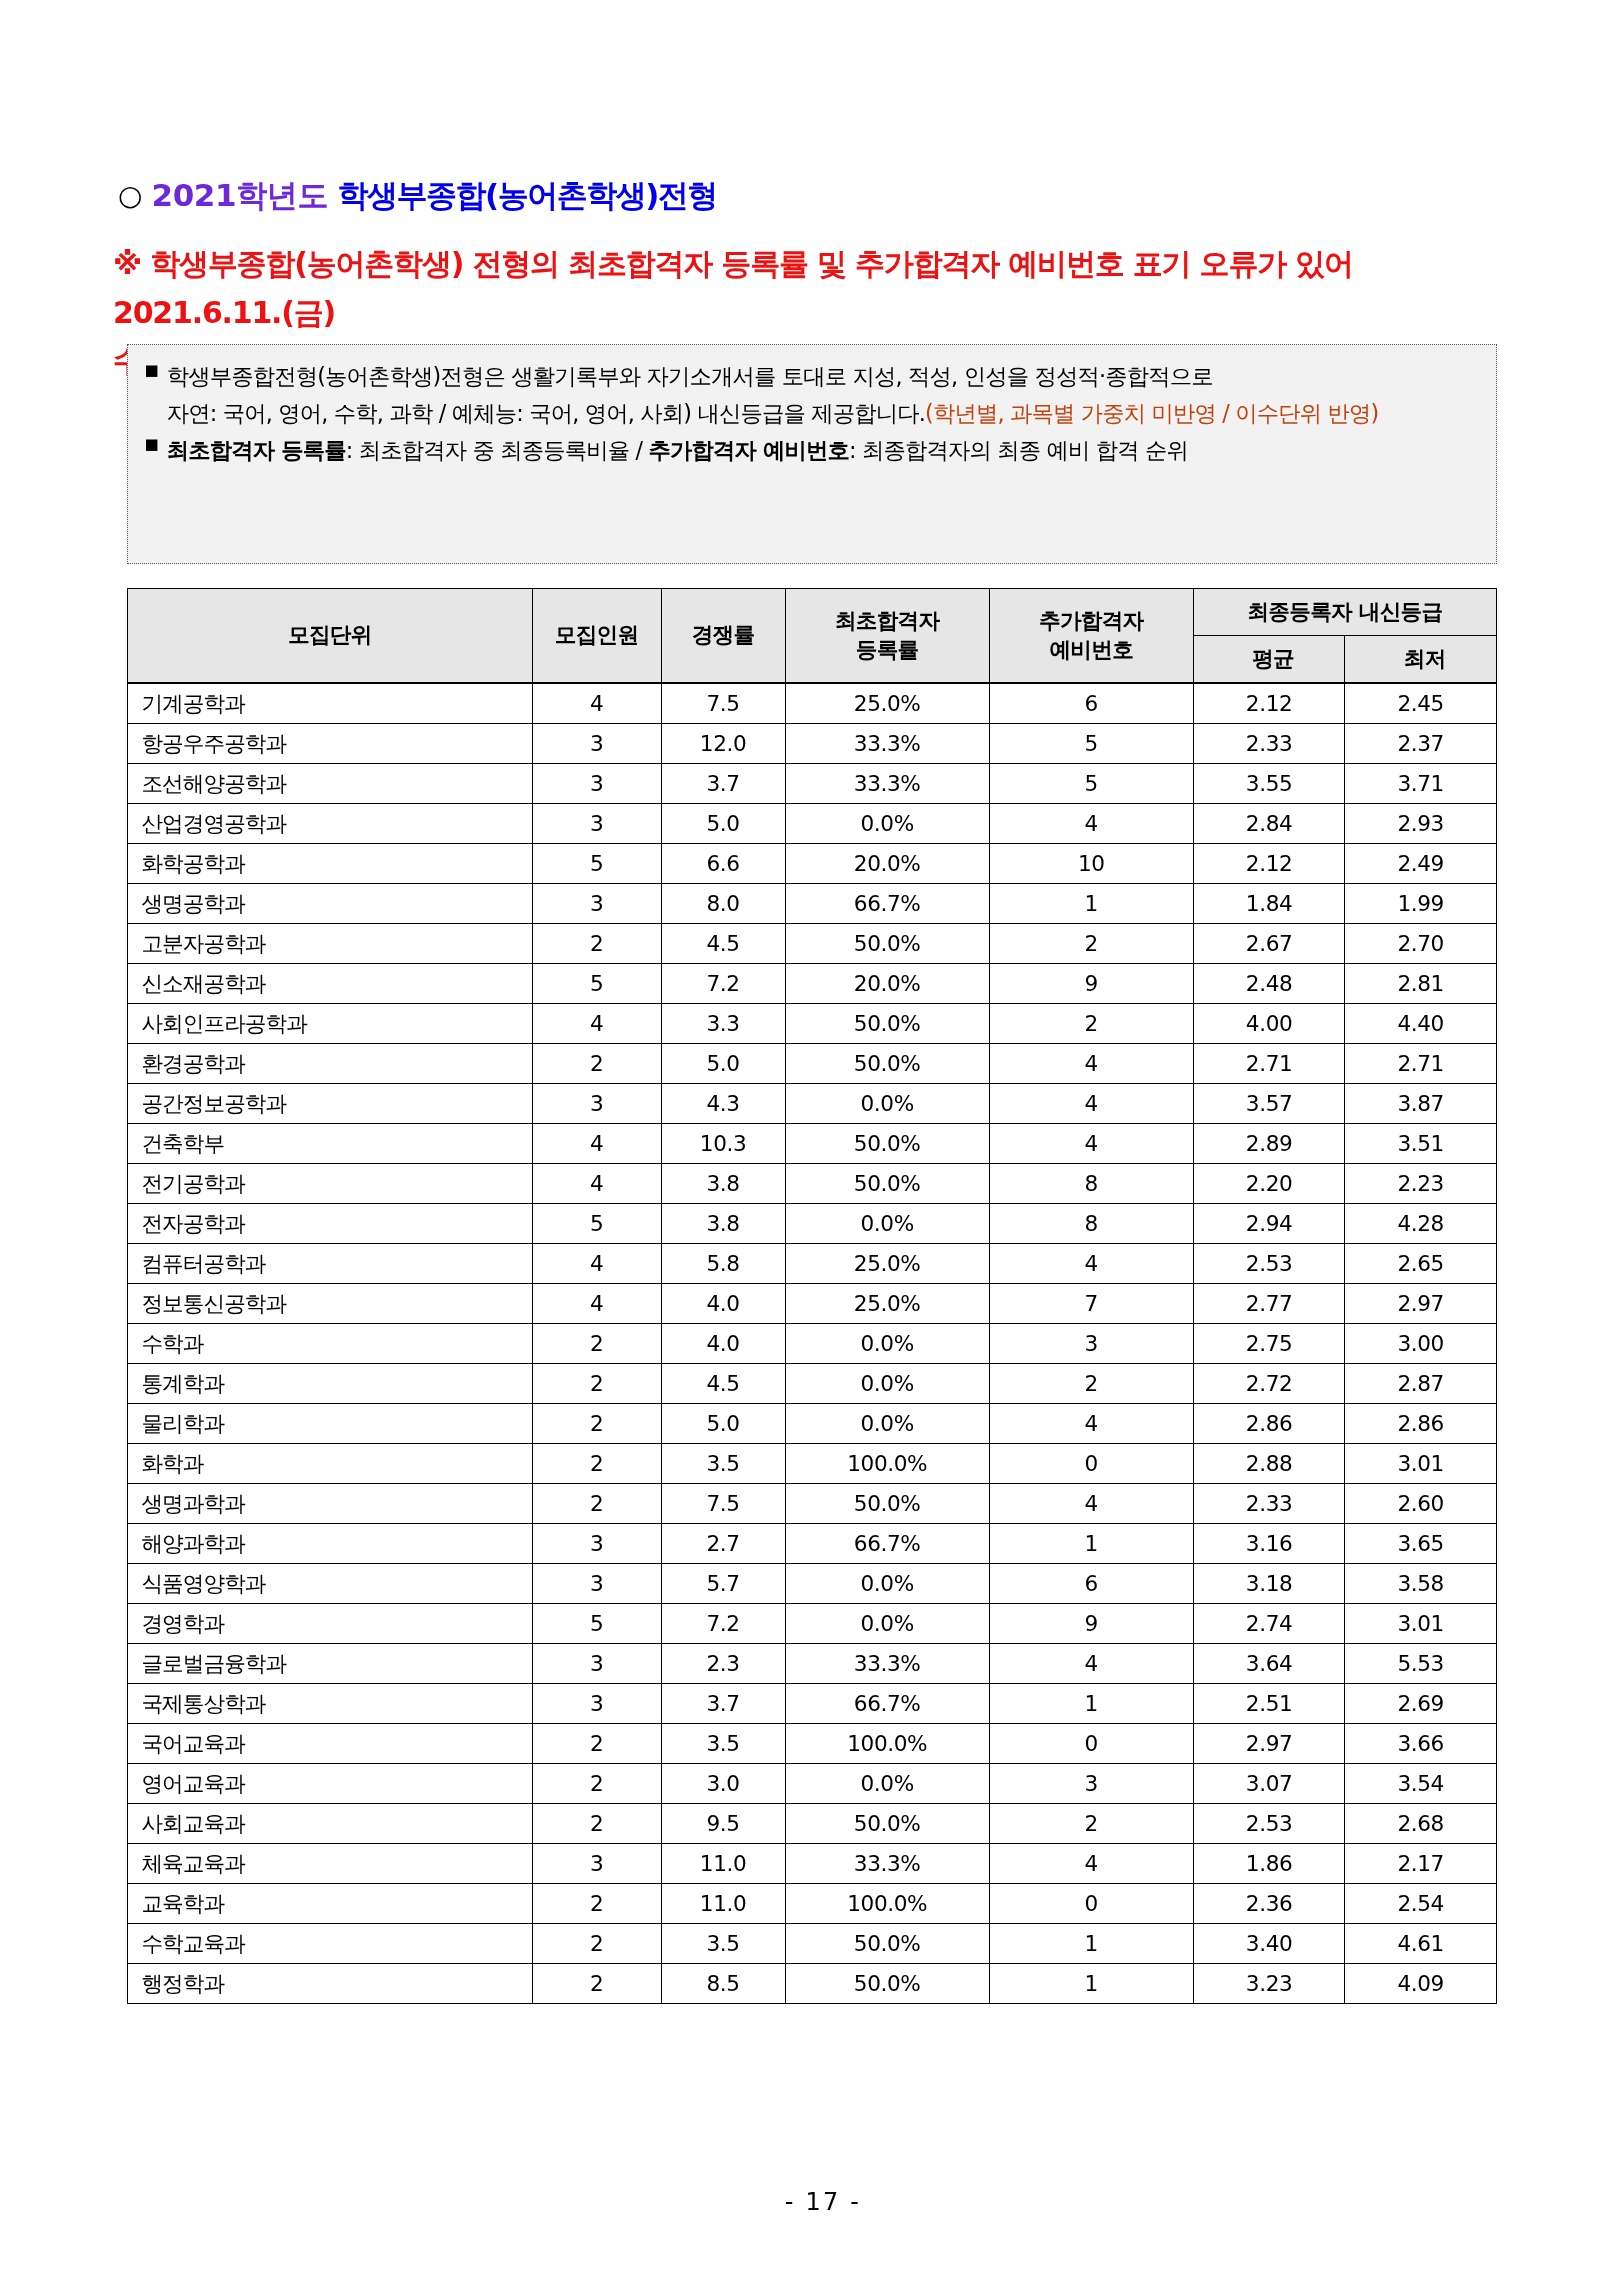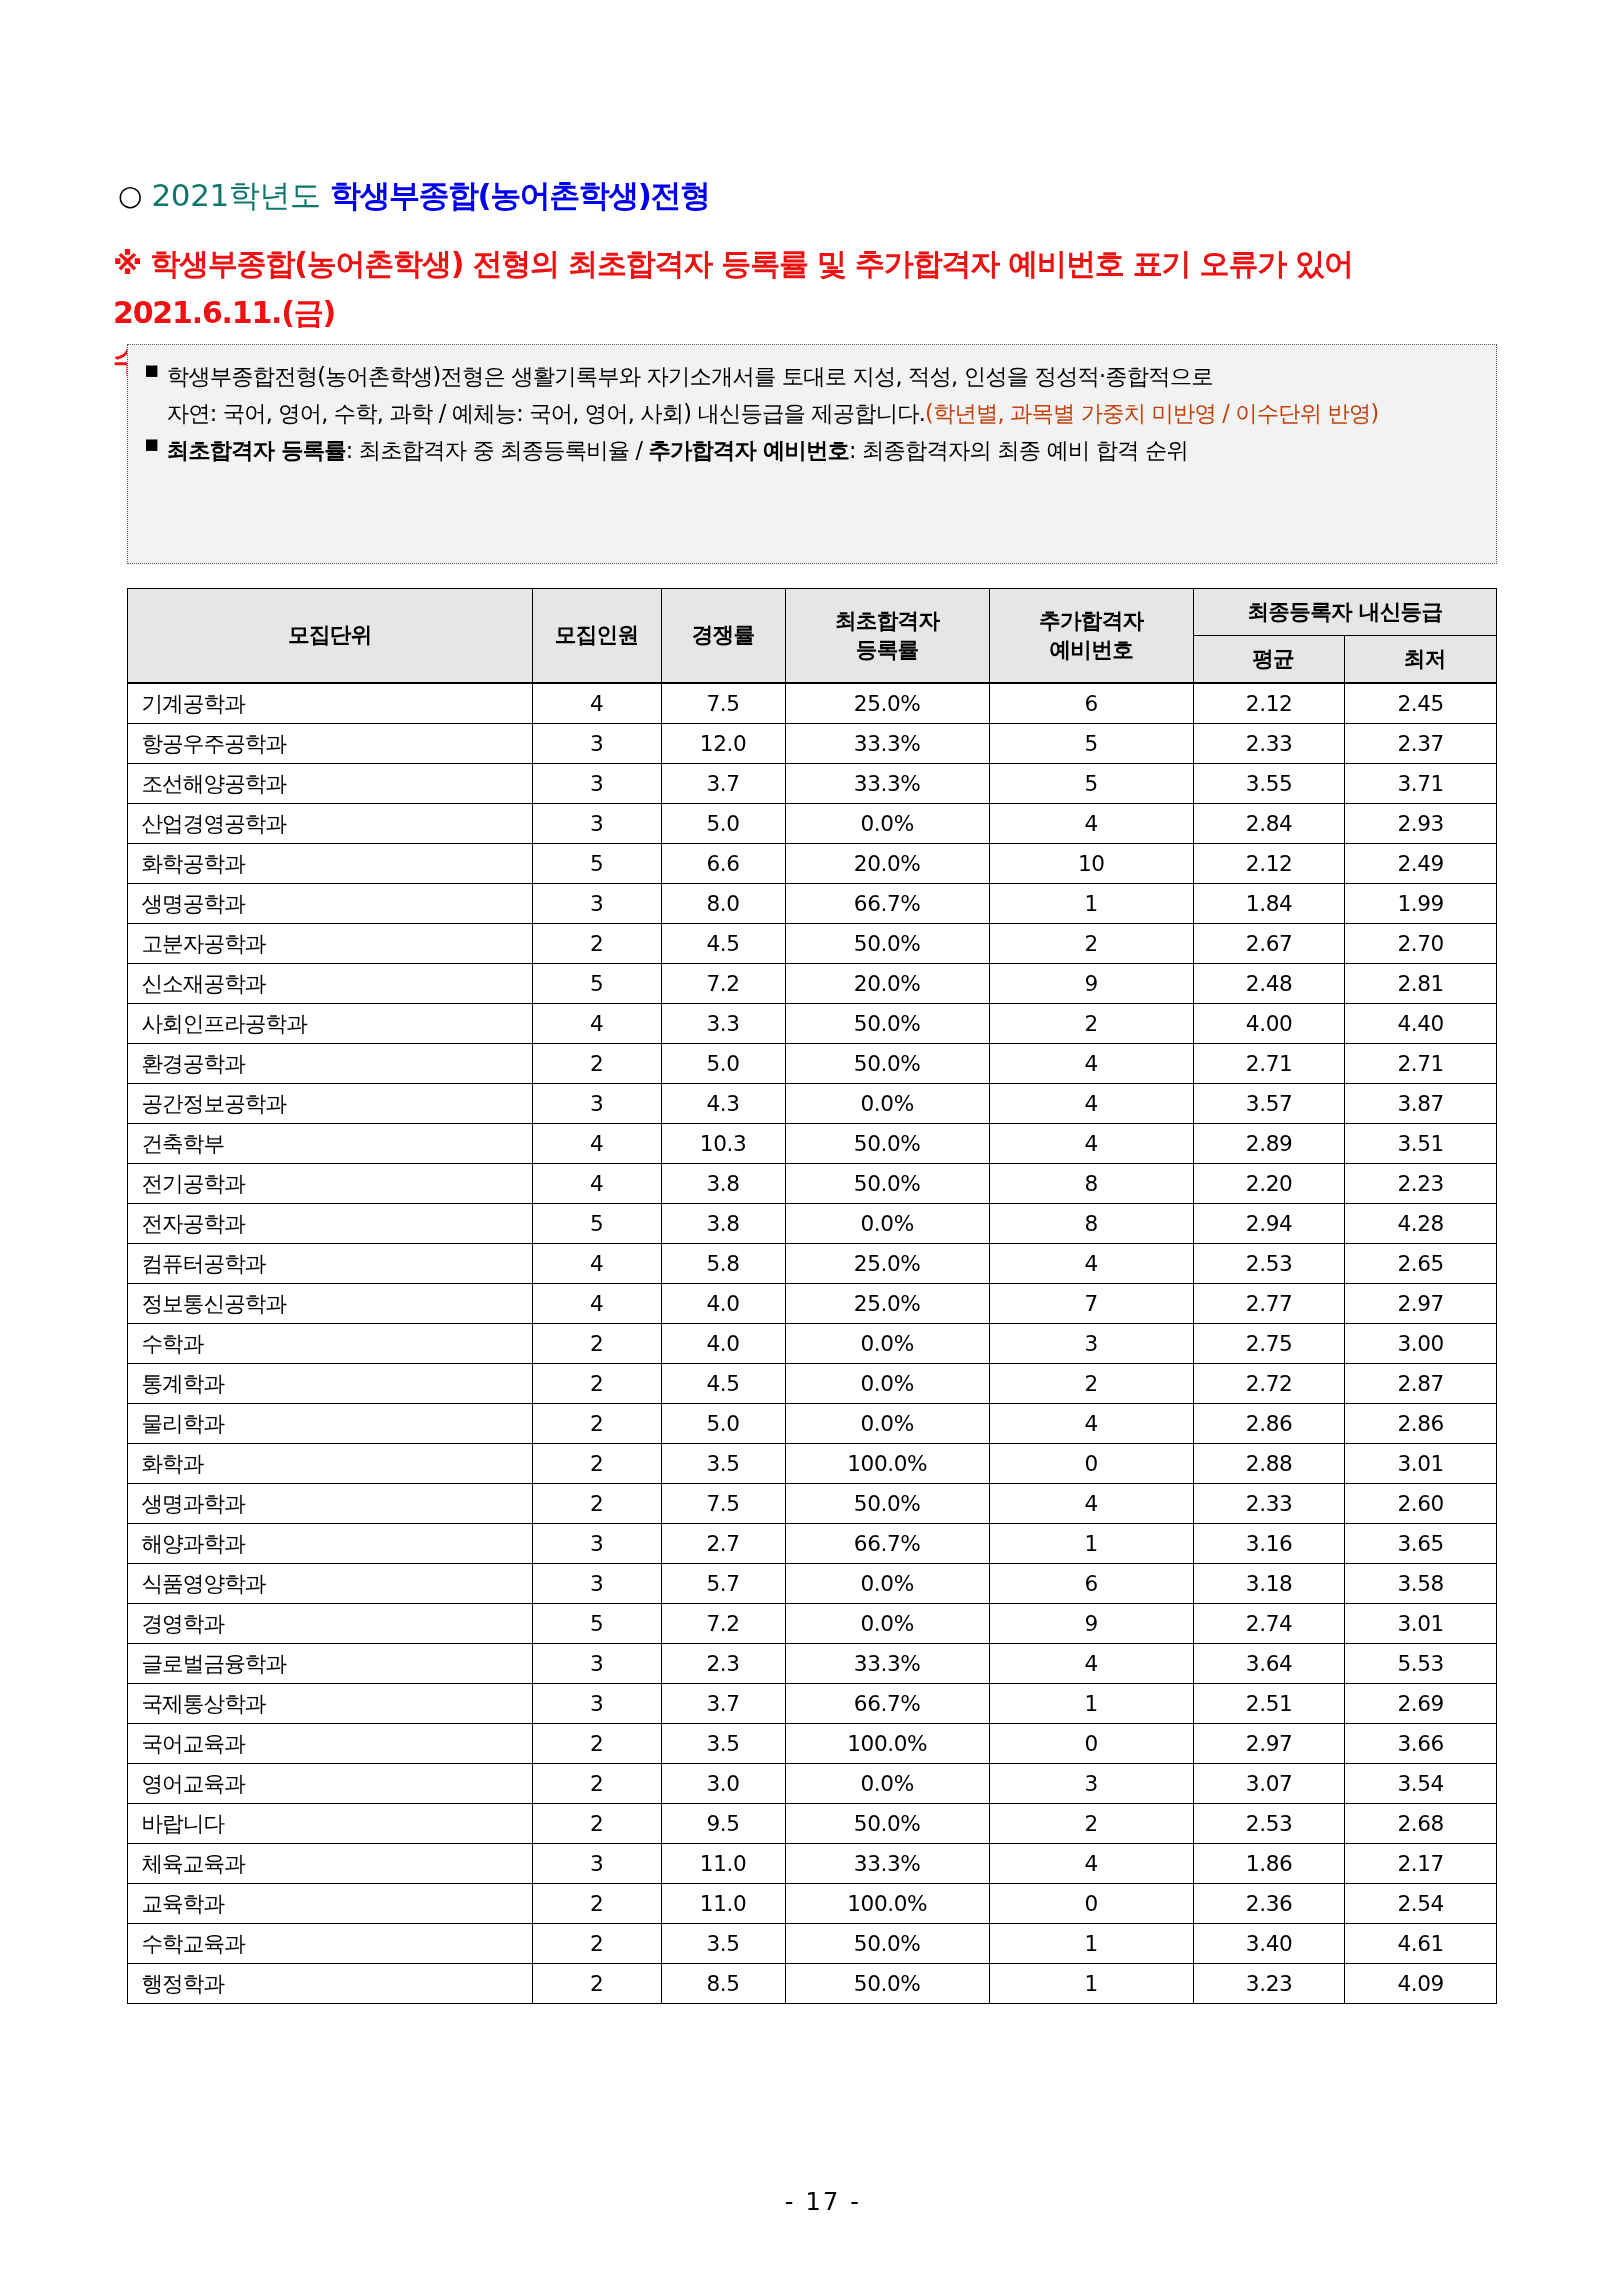--- a/index.html
+++ b/index.html
@@ -31,22 +31,22 @@
     font-size: 31px;
     line-height: 1.25;
     white-space: nowrap;
     letter-spacing: -0.4px;
   }
   .heading .circle-mark {
     font-size: 28px;
     vertical-align: 1.5px;
   }
   .heading .year {
-    font-weight: 400;
-    color: #0f766e;
+    font-weight: 700;
+    color: #6d28d9;
   }
   .heading .track-name {
     font-weight: bold;
     color: #0000ee;
     letter-spacing: -1.5px;
   }
 
   
   .notice {
     position: absolute;
@@ -480,21 +480,21 @@
         <tr>
           <td class="unit">영어교육과</td>
           <td>2</td>
           <td>3.0</td>
           <td>0.0%</td>
           <td>3</td>
           <td>3.07</td>
           <td>3.54</td>
         </tr>
         <tr>
-          <td class="unit">바랍니다</td>
+          <td class="unit">사회교육과</td>
           <td>2</td>
           <td>9.5</td>
           <td>50.0%</td>
           <td>2</td>
           <td>2.53</td>
           <td>2.68</td>
         </tr>
         <tr>
           <td class="unit">체육교육과</td>
           <td>3</td>

